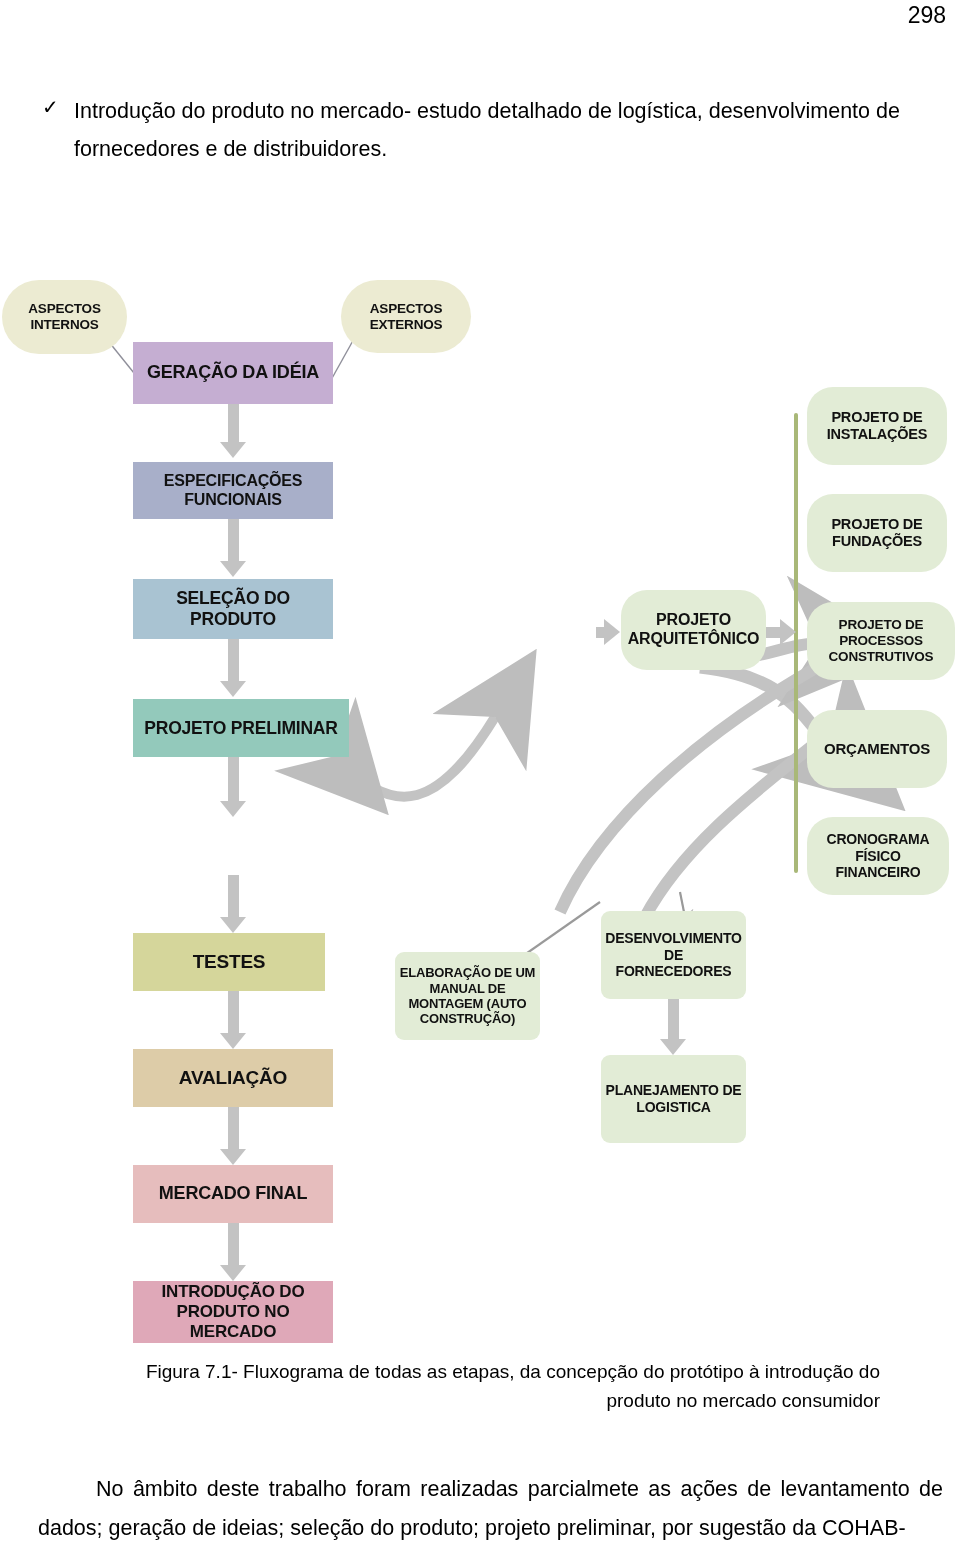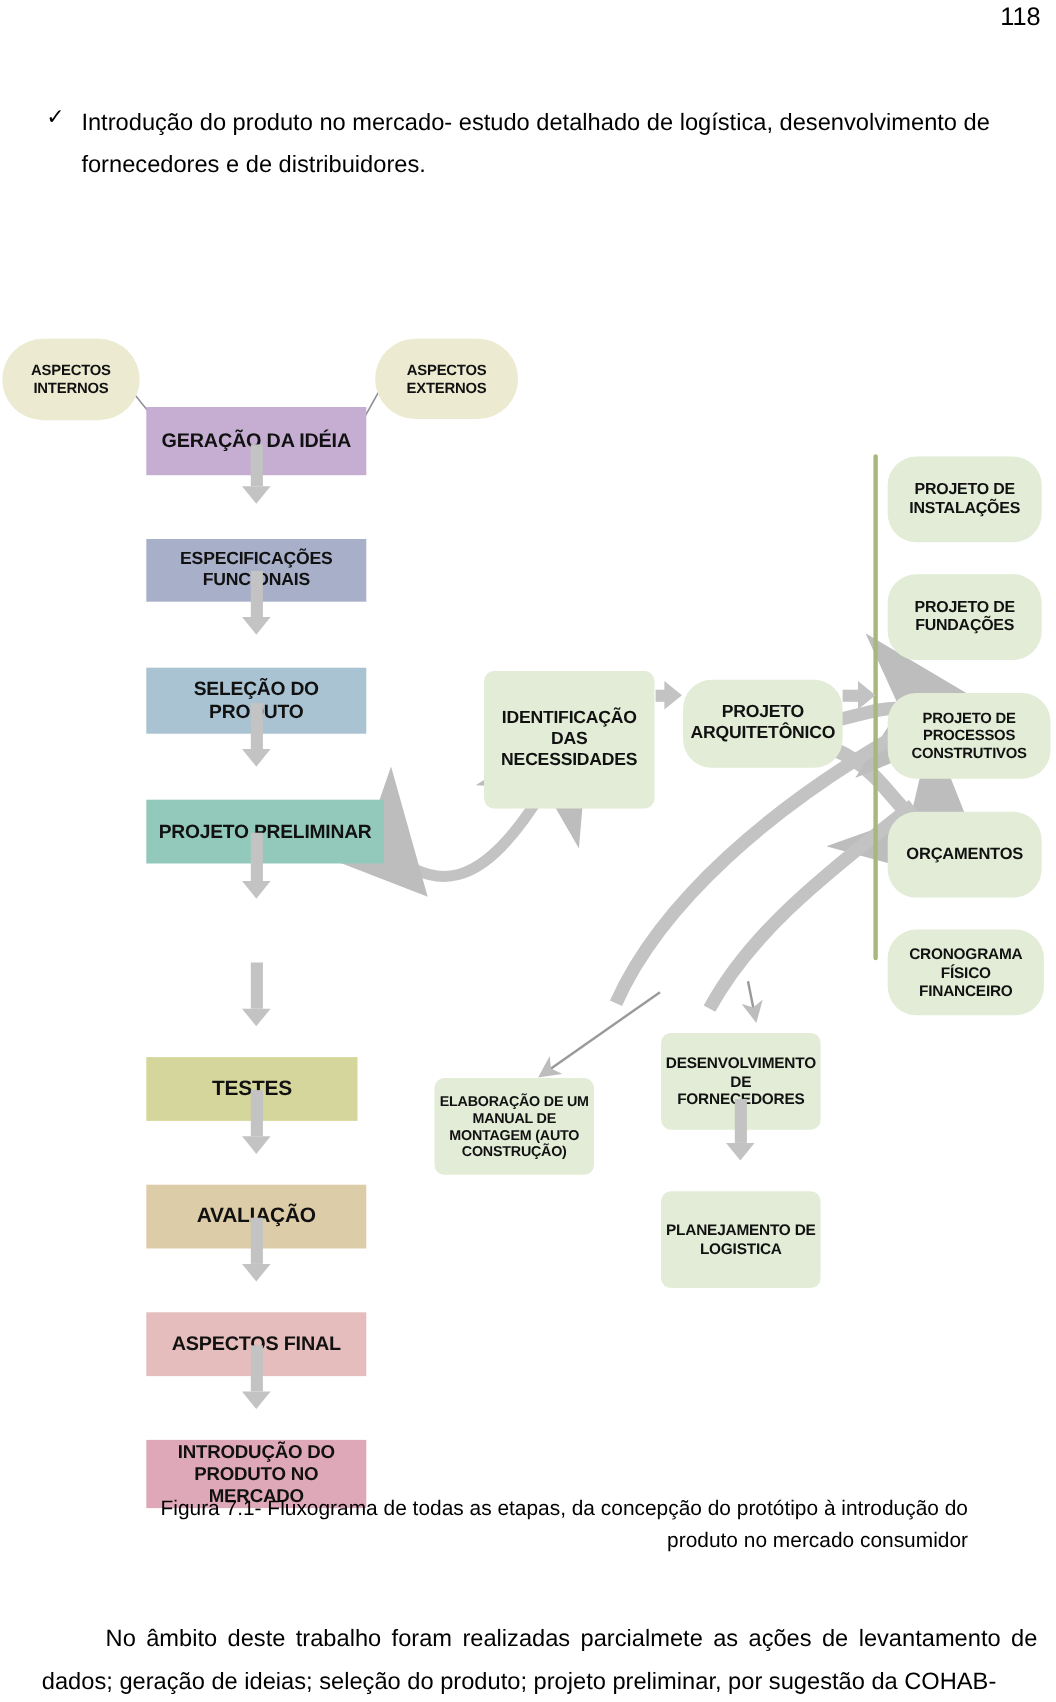--- a/index.html
+++ b/index.html
@@ -69,21 +69,20 @@
     display: flex;
     align-items: center;
     justify-content: center;
     text-align: center;
     color: #111111;
     font-family: "Liberation Sans", sans-serif;
     font-weight: bold;
     letter-spacing: -0.2px;
     padding: 2px 4px;
     line-height: 1.18;
-    margin-top: 28px;
   }
   .node .lbl { display: block; width: 100%; }
   .rounded { border-radius: 38px; }
   .rounded-s { border-radius: 26px; }
   .soft { border-radius: 9px; }
 
   
   .arrow-down {
     position: absolute;
     width: 26px;
@@ -162,21 +161,21 @@
     width: 905px;
     font-size: 21.5px;
     line-height: 39px;
     text-align: justify;
     text-indent: 58px;
   }
 </style>
 </head>
 <body>
 
-<div class="page-number">118</div>
+<div class="page-number">298</div>
 
 <div class="bullet-block">
   <div class="bullet-row">
     <div class="bullet-mark">✓</div>
     <div class="bullet-text">Introdução do produto no mercado- estudo detalhado de logística, desenvolvimento de fornecedores e de distribuidores.</div>
   </div>
 </div>
 
 <div class="figure">
 
@@ -272,35 +271,32 @@
   <div class="node" style="left:133px; top:787px; width:200px; height:58px; background:#ddcca8; font-size:19px;">
     <span class="lbl">AVALIAÇÃO</span>
   </div>
 
   <div class="arrow-down" style="left:220px; top:845px; height:58px;">
     <div class="shaft" style="height:42px;"></div>
     <div class="head"></div>
   </div>
 
   <div class="node" style="left:133px; top:903px; width:200px; height:58px; background:#e6bdbd; font-size:18px;">
-    <span class="lbl">ASPECTOS FINAL</span>
+    <span class="lbl">MERCADO FINAL</span>
   </div>
 
   <div class="arrow-down" style="left:220px; top:961px; height:58px;">
     <div class="shaft" style="height:42px;"></div>
     <div class="head"></div>
   </div>
 
   <div class="node" style="left:133px; top:1019px; width:200px; height:62px; background:#dfa8b8; font-size:17px;">
     <span class="lbl">INTRODUÇÃO DO PRODUTO NO MERCADO</span>
   </div>
 
-  <div class="node soft" style="left:440px; top:320px; width:155px; height:125px; background:#e2ecd6; font-size:16px;">
-    <span class="lbl">IDENTIFICAÇÃO DAS NECESSIDADES</span>
-  </div>
 
   <div class="arrow-right" style="left:596px; top:357px; width:24px;">
     <div class="shaft" style="width:10px;"></div>
     <div class="head"></div>
   </div>
 
   <div class="node rounded-s" style="left:621px; top:328px; width:145px; height:80px; background:#e2ecd6; font-size:16px;text-align:center;">
     <span class="lbl">PROJETO ARQUITETÔNICO</span>
   </div>
 

